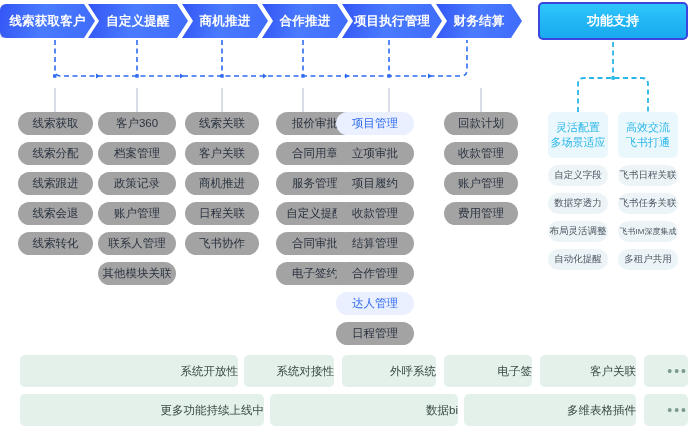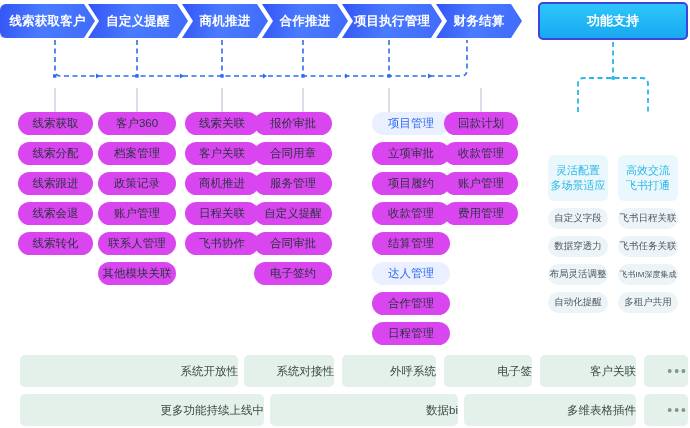--- a/index.html
+++ b/index.html
@@ -41,29 +41,29 @@
   }
 
   
   .conn{position:absolute;left:0;top:0;width:690px;height:428px;pointer-events:none;}
 
   
   .cols{position:absolute;left:0;top:112px;}
   .col{position:absolute;top:0;}
   .pill{
     height:23px;margin-bottom:7px;
-    background:#d946ef;border-radius:12px;
+    background:#a3a3a3;border-radius:12px;
     display:flex;align-items:center;justify-content:center;
     font-size:11.5px;color:#2b3340;white-space:nowrap;
     box-sizing:border-box;
   }
   .pill.hl{color:#2f6bf0;background:#eaf0ff;font-weight:400;}
 
   
-  .sgroup{position:absolute;margin-top:43px;}
+  .sgroup{position:absolute;}
   .shead{
     width:60px;height:46px;background:#eaf8fd;border-radius:6px;
     display:flex;flex-direction:column;align-items:center;justify-content:center;
     color:#2bb6e8;font-size:11px;line-height:15px;font-weight:400;white-space:nowrap;
   }
   .spill{
     width:60px;height:21px;margin-top:7px;background:#edf4f7;border-radius:11px;
     display:flex;align-items:center;justify-content:center;
     color:#4a5560;font-size:9.5px;white-space:nowrap;
   }
@@ -197,61 +197,61 @@
         <div class="pill" style="width: 74px;">
           <span>商机推进</span>
         </div>
         <div class="pill" style="width: 74px;">
           <span>日程关联</span>
         </div>
         <div class="pill" style="width: 74px;">
           <span>飞书协作</span>
         </div>
       </div>
-      <div class="col" style="left: 254px; width: 78px;">
+      <div class="col" style="left: 276px; width: 78px;">
         <div class="pill" style="width: 78px;">
           <span>报价审批</span>
         </div>
         <div class="pill" style="width: 78px;">
           <span>合同用章</span>
         </div>
         <div class="pill" style="width: 78px;">
           <span>服务管理</span>
         </div>
         <div class="pill" style="width: 78px;">
           <span>自定义提醒</span>
         </div>
         <div class="pill" style="width: 78px;">
           <span>合同审批</span>
         </div>
         <div class="pill" style="width: 78px;">
           <span>电子签约</span>
         </div>
       </div>
-      <div class="col" style="left: 372px; width: 78px;">
+      <div class="col" style="left: 336px; width: 78px;">
         <div class="pill hl" style="width: 78px;">
           <span>项目管理</span>
         </div>
         <div class="pill" style="width: 78px;">
           <span>立项审批</span>
         </div>
         <div class="pill" style="width: 78px;">
           <span>项目履约</span>
         </div>
         <div class="pill" style="width: 78px;">
           <span>收款管理</span>
         </div>
         <div class="pill" style="width: 78px;">
           <span>结算管理</span>
         </div>
+        <div class="pill" style="width: 78px;">
+          <span>合作管理</span>
+        </div>
         <div class="pill hl" style="width: 78px;">
           <span>达人管理</span>
-        </div>
-        <div class="pill" style="width: 78px;">
-          <span>合作管理</span>
         </div>
         <div class="pill" style="width: 78px;">
           <span>日程管理</span>
         </div>
       </div>
       <div class="col" style="left: 444px; width: 74px;">
         <div class="pill" style="width: 74px;">
           <span>回款计划</span>
         </div>
         <div class="pill" style="width: 74px;">

